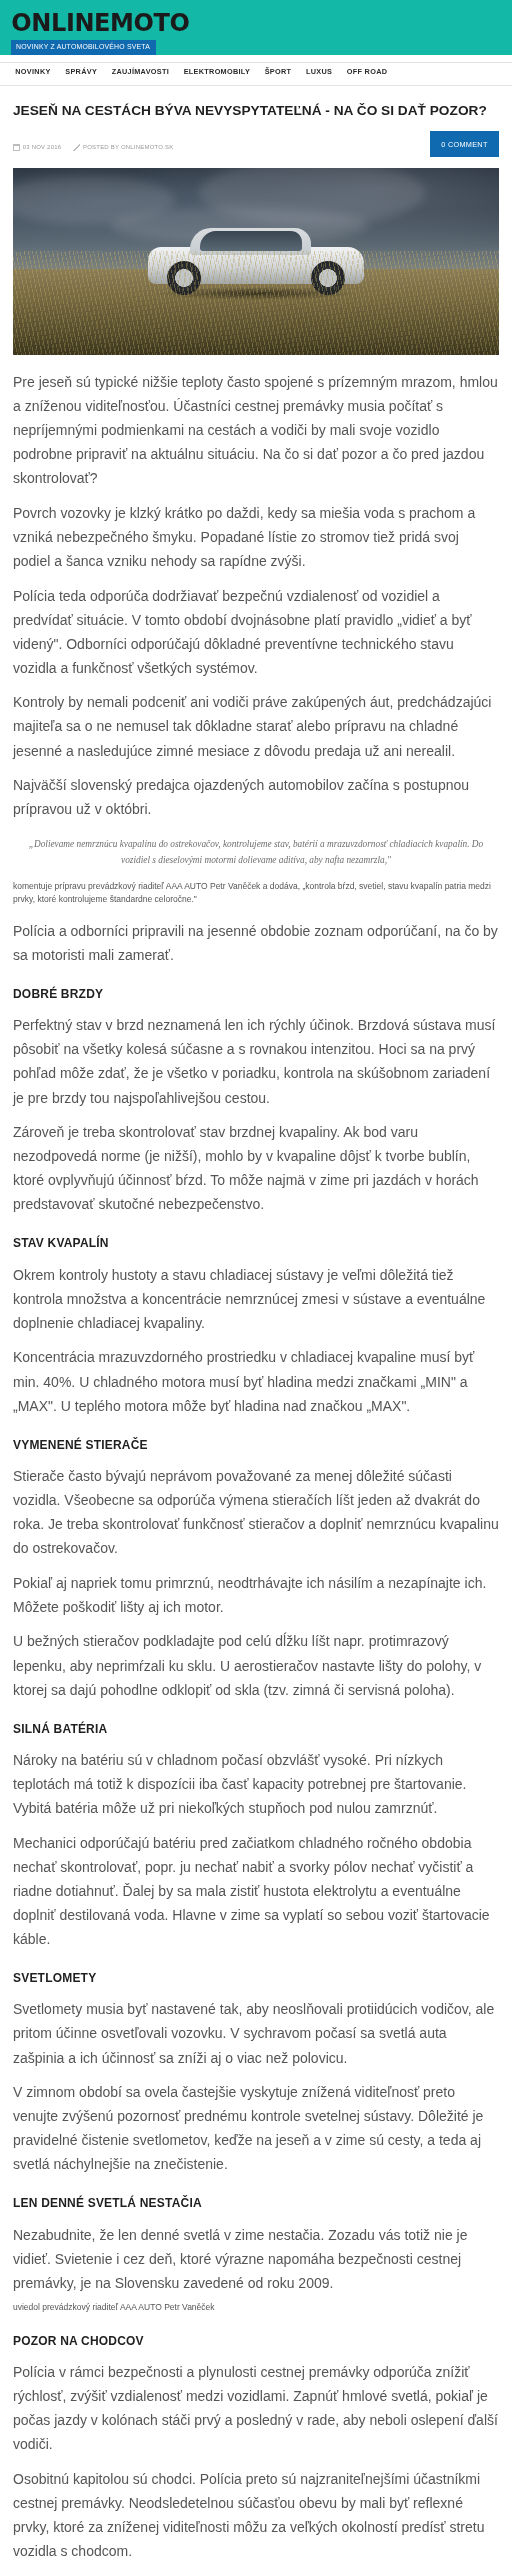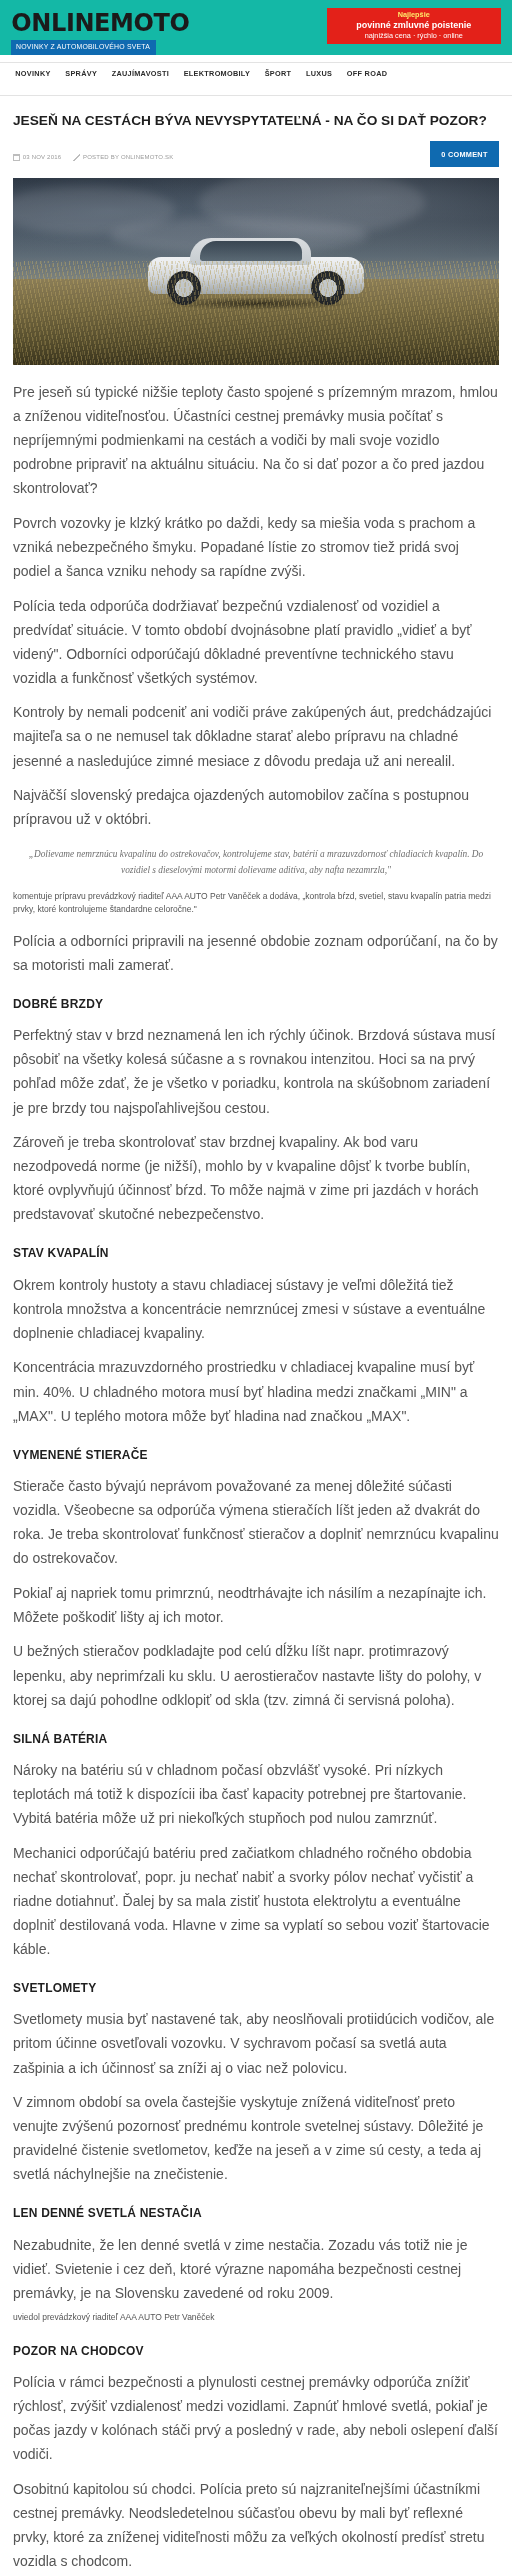--- a/index.html
+++ b/index.html
@@ -62,23 +62,23 @@
   .promo-line3 {
     font-size: 7.3px;
     line-height: 1.3;
   }
 
   
   .main-nav {
     border-top: 0.8px solid #e3e3e3;
     border-bottom: 0.8px solid #e3e3e3;
     margin-top: 6.5px;
-    padding: 16px 8px;
+    padding: 3px 8px;
     display: flex;
-    align-items: flex-end;
+    align-items: flex-start;
     height: 24px;
     overflow: hidden;
   }
   .nav-item {
     font-size: 7.3px;
     font-weight: bold;
     color: #2b2b2b;
     letter-spacing: 0.3px;
     padding: 0 7.3px;
     white-space: nowrap;
@@ -126,21 +126,21 @@
   }
   .mini-icon.pen {
     border: none;
     width: 7.3px; height: 7.3px;
     background: linear-gradient(135deg, transparent 45%, #bdbdbd 45%, #bdbdbd 62%, transparent 62%);
   }
   .comment-button {
     background: #0f6ab0;
     color: #ffffff;
     font-size: 7.3px;
-    font-weight: bold;
+    font-weight: normal;
     letter-spacing: 0.3px;
     padding: 7.3px 11.3px;
     cursor: pointer;
     align-self: flex-start;
   }
 
   
   .hero {
     position: relative;
     width: 100%;
@@ -254,25 +254,20 @@
     margin: -4.8px 0 13px 0;
   }
 </style>
 </head>
 <body>
 
 <header class="site-header">
   <div class="brand-block">
     <div class="brand-logo">ONLINEMOTO</div>
     <div class="brand-tagline">NOVINKY Z AUTOMOBILOVÉHO SVETA</div>
-  </div>
-  <div class="promo-banner">
-    <div class="promo-line1">Najlepšie</div>
-    <div class="promo-line2">povinné zmluvné poistenie</div>
-    <div class="promo-line3">najnižšia cena · rýchlo · online</div>
   </div>
 </header>
 
 <nav class="main-nav">
   <div class="nav-item">NOVINKY</div>
   <div class="nav-item">SPRÁVY</div>
   <div class="nav-item">ZAUJÍMAVOSTI</div>
   <div class="nav-item">ELEKTROMOBILY</div>
   <div class="nav-item">ŠPORT</div>
   <div class="nav-item">LUXUS</div>

